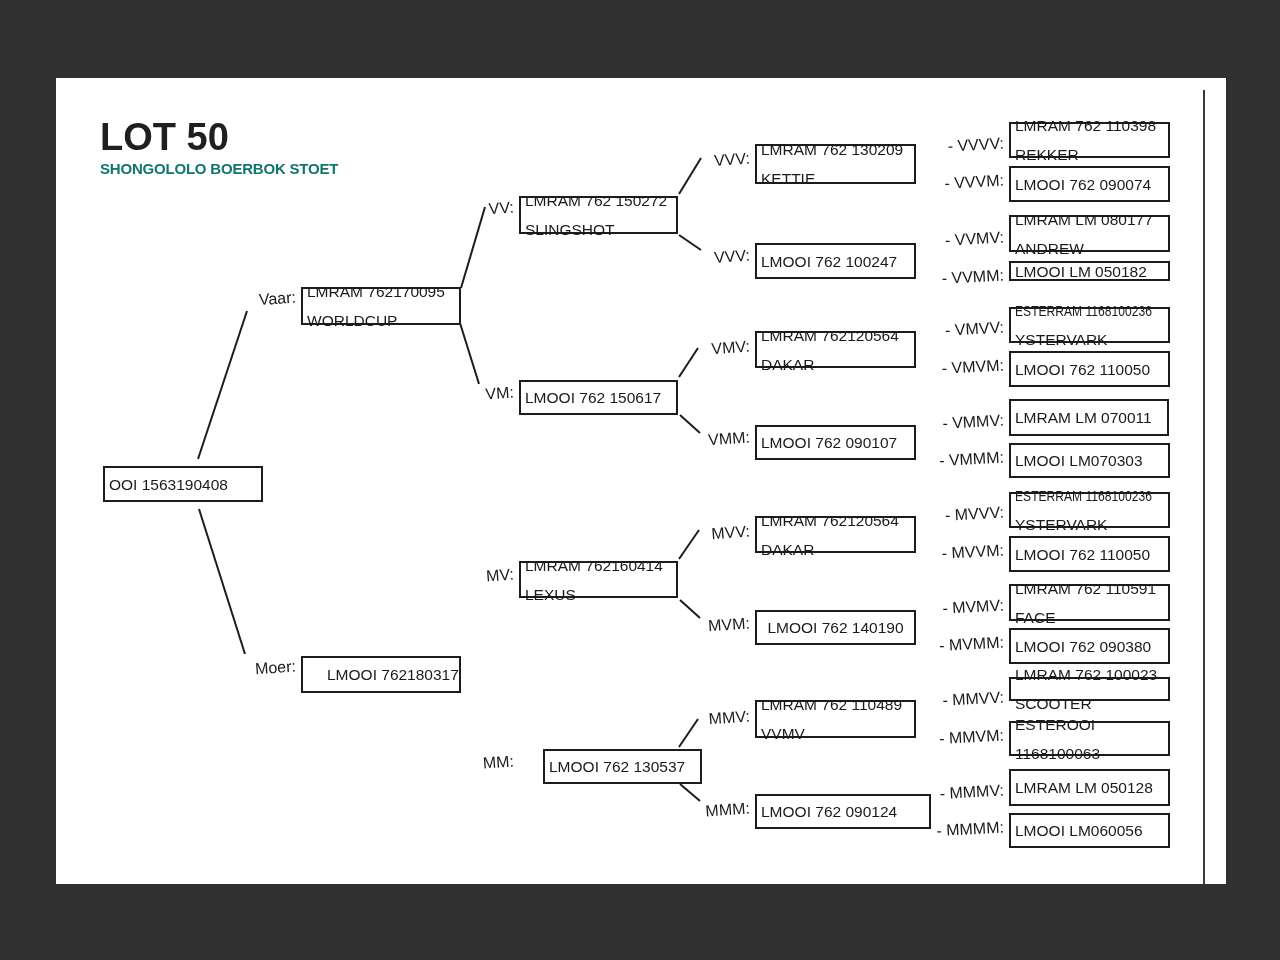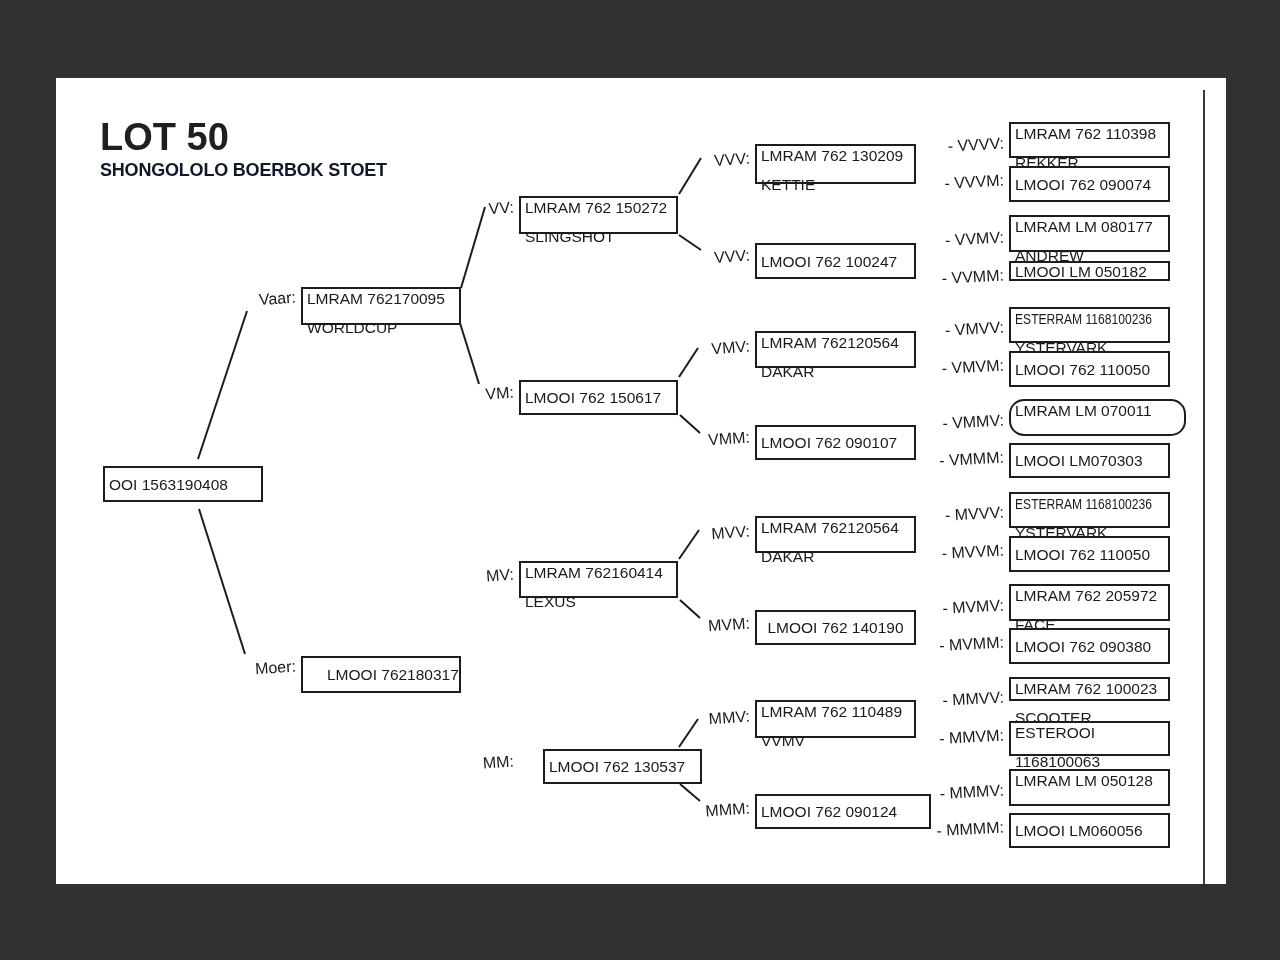--- a/index.html
+++ b/index.html
@@ -17,41 +17,41 @@
     background:#ffffff;
   }
   .page-title{
     position:absolute;left:44px;top:38px;
     font-size:38px;font-weight:800;
     letter-spacing:0px;color:#1f1f1f;
     white-space:nowrap;
   }
   .page-subtitle{
     position:absolute;left:44px;top:82px;
-    font-size:18px;font-weight:bold;color:#0f172a;
+    font-size:15px;font-weight:bold;color:#0f766e;
     letter-spacing:-0.2px;white-space:nowrap;
   }
   .connectors{position:absolute;left:0;top:0;width:1170px;height:806px;}
   .margin-line{
     position:absolute;left:1147px;top:12px;
     width:2px;height:794px;background:#3a3a3a;
   }
   .box{
     position:absolute;
     box-sizing:border-box;
     background:#fff;
     border:2px solid #1c1c1c;
     color:#1a1a1a;
     font-size:15.5px;line-height:17px;
     padding:1px 4px;
     display:flex;flex-direction:column;
     white-space:nowrap;overflow:visible;
   }
   .box.center{justify-content:center;}
-  .box.top{justify-content:space-between;gap:12px;}
+  .box.top{justify-content:center;gap:12px;}
   .cond{transform:scaleX(0.78);transform-origin:0 50%;white-space:nowrap;}
   .lbl{
     position:absolute;width:130px;
     text-align:right;
     font-size:16px;line-height:18px;color:#1a1a1a;
     transform:rotate(-4deg);
     white-space:nowrap;
   }
   .lbl.g4{transform:rotate(-3deg);}
 </style>
@@ -190,21 +190,21 @@
     <div class="cond">ESTERRAM 1168100236</div>
     <div>YSTERVARK</div>
   </div>
 
   <div class="lbl g4" style="left:818px;top:282px;">- VMVM:</div>
   <div class="box center" style="left:953px;top:273px;width:161px;height:36px;">
     <div>LMOOI 762 110050</div>
   </div>
 
   <div class="lbl g4" style="left:818px;top:337px;">- VMMV:</div>
-  <div class="box top" style="left:953px;top:321px;width:177px;height:37px;border-radius:15px;">
+  <div class="box top" style="left:953px;top:321px;width:160px;height:37px;">
     <div>LMRAM LM 070011</div>
   </div>
 
   <div class="lbl g4" style="left:818px;top:374px;">- VMMM:</div>
   <div class="box center" style="left:953px;top:365px;width:161px;height:35px;">
     <div>LMOOI LM070303</div>
   </div>
 
   <div class="lbl g4" style="left:818px;top:429px;">- MVVV:</div>
   <div class="box top" style="left:953px;top:414px;width:161px;height:36px;">
@@ -212,21 +212,21 @@
     <div>YSTERVARK</div>
   </div>
 
   <div class="lbl g4" style="left:818px;top:467px;">- MVVM:</div>
   <div class="box center" style="left:953px;top:458px;width:161px;height:36px;">
     <div>LMOOI 762 110050</div>
   </div>
 
   <div class="lbl g4" style="left:818px;top:522px;">- MVMV:</div>
   <div class="box top" style="left:953px;top:506px;width:161px;height:37px;">
-    <div>LMRAM 762 205972</div>
+    <div>LMRAM 762 110591</div>
     <div>FACE</div>
   </div>
 
   <div class="lbl g4" style="left:818px;top:559px;">- MVMM:</div>
   <div class="box center" style="left:953px;top:550px;width:161px;height:36px;">
     <div>LMOOI 762 090380</div>
   </div>
 
   <div class="lbl g4" style="left:818px;top:614px;">- MMVV:</div>
   <div class="box top" style="left:953px;top:599px;width:161px;height:24px;">

